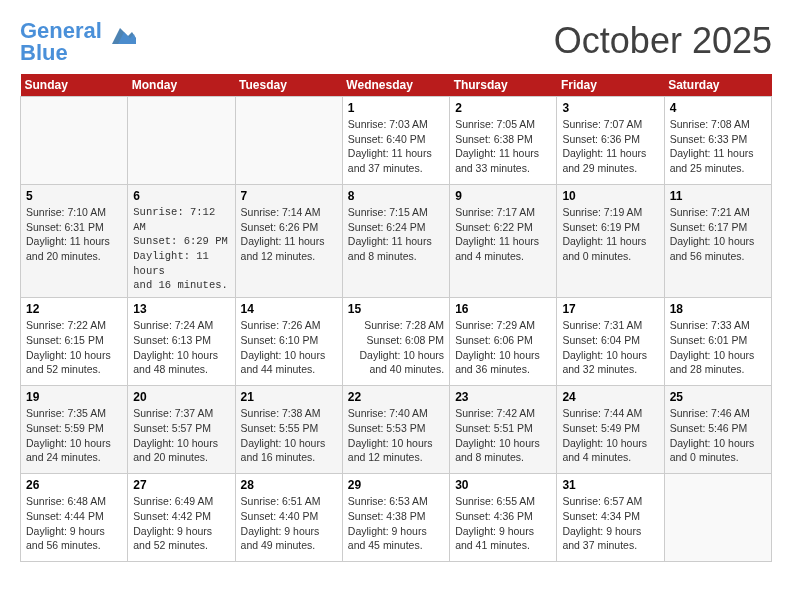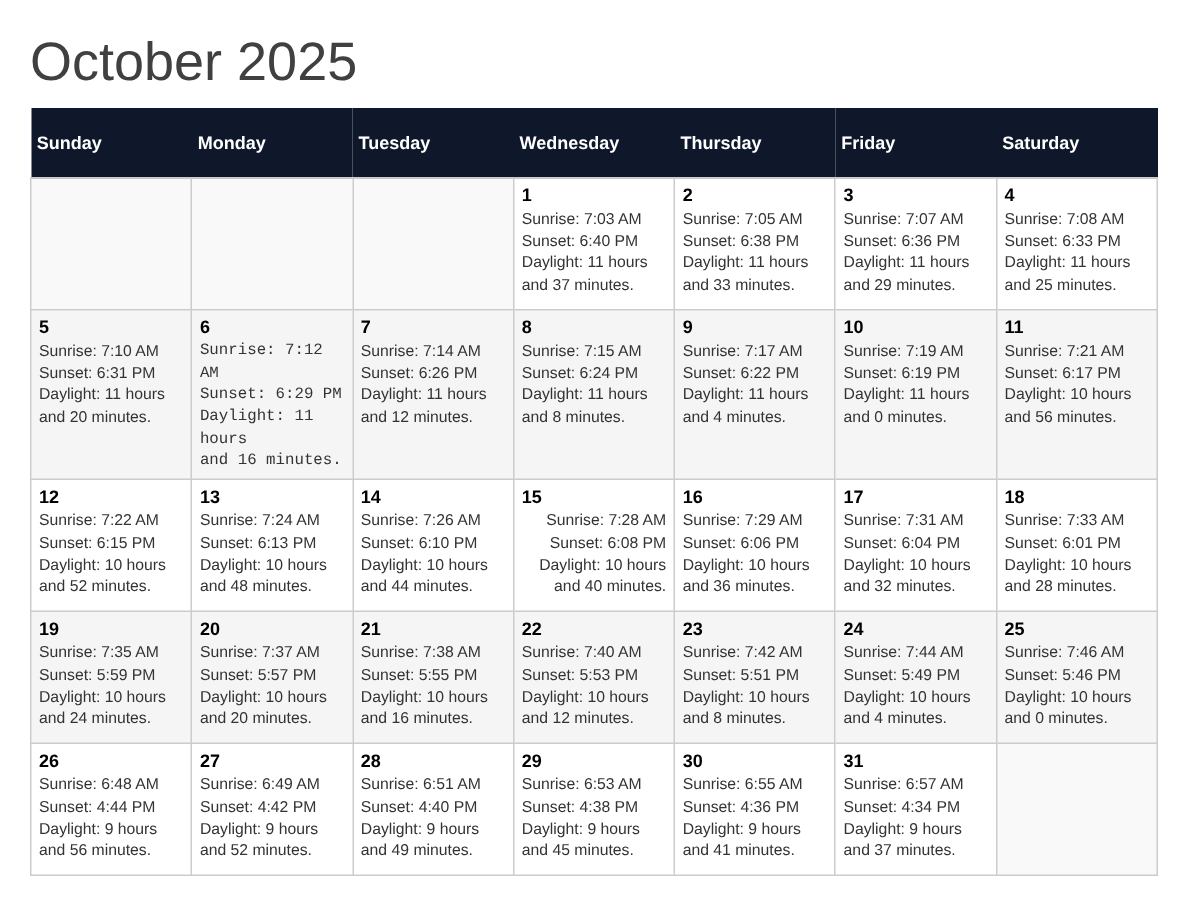--- a/index.html
+++ b/index.html
@@ -41,23 +41,23 @@
     .calendar-subtitle {
       font-size: 16px;
       color: #444;
     }
     table {
       width: 100%;
       border-collapse: collapse;
       font-size: 11px;
     }
     thead th {
-      background-color: #0f172a;
+      background-color: #b91c1c;
       color: white;
-      padding: 16px 4px;
+      padding: 4px 4px;
       text-align: left;
       font-size: 12px;
       font-weight: bold;
       margin-top: 27px;
     }
     tbody td {
       border: 1px solid #ccc;
       vertical-align: top;
       padding: 4px 5px;
       width: 107px;
@@ -80,20 +80,31 @@
       line-height: 1.4;
     }
     .empty {
       background: #f9f9f9;
     }
   </style>
 </head>
 <body>
 
 <div class="header">
+  <div class="logo">
+    <div style="display:flex; align-items:center;">
+      <span class="logo-text">
+        <span>General</span><br><span style="color:#4a90d9;">Blue</span>
+      </span>
+      <svg width="32" height="28" viewBox="0 0 32 28" style="margin-left:2px; margin-top:-8px;">
+        <polygon points="8,20 16,4 24,12 28,8 32,14 32,20" fill="#2e6da4" opacity="0.85"></polygon>
+        <polygon points="14,20 20,8 26,14 30,10 32,16 32,20" fill="#4a90d9" opacity="0.7"></polygon>
+      </svg>
+    </div>
+  </div>
   <div class="title-block">
     <div class="calendar-title">October 2025</div>
   </div>
 </div>
 
 <table>
   <thead>
     <tr>
     <th>Sunday</th>
         <th>Monday</th>

